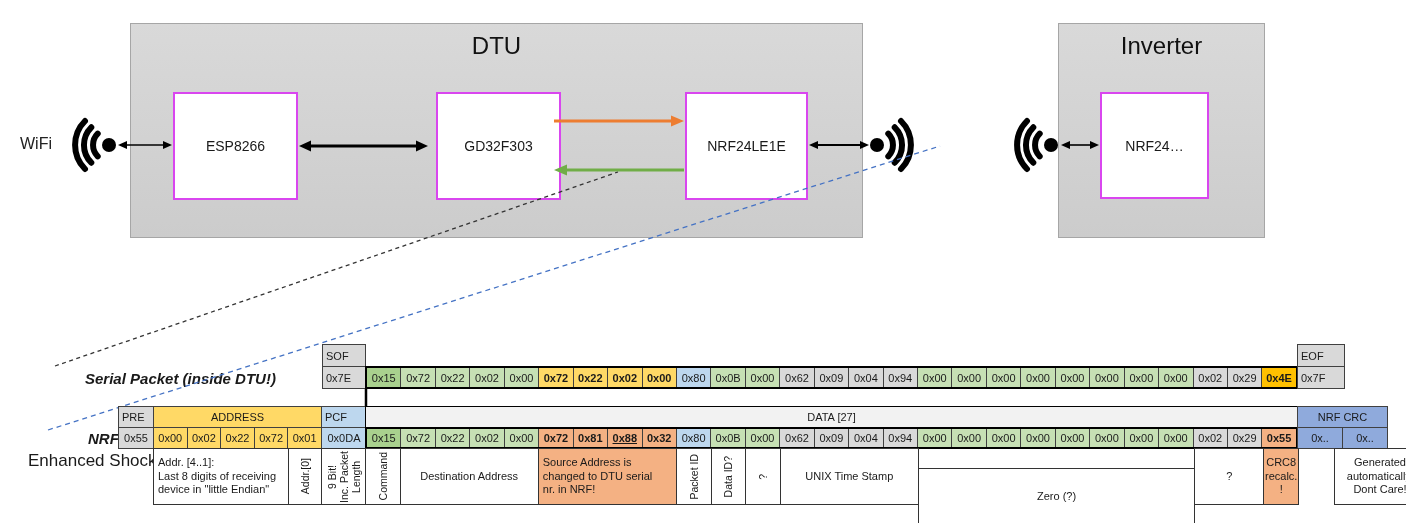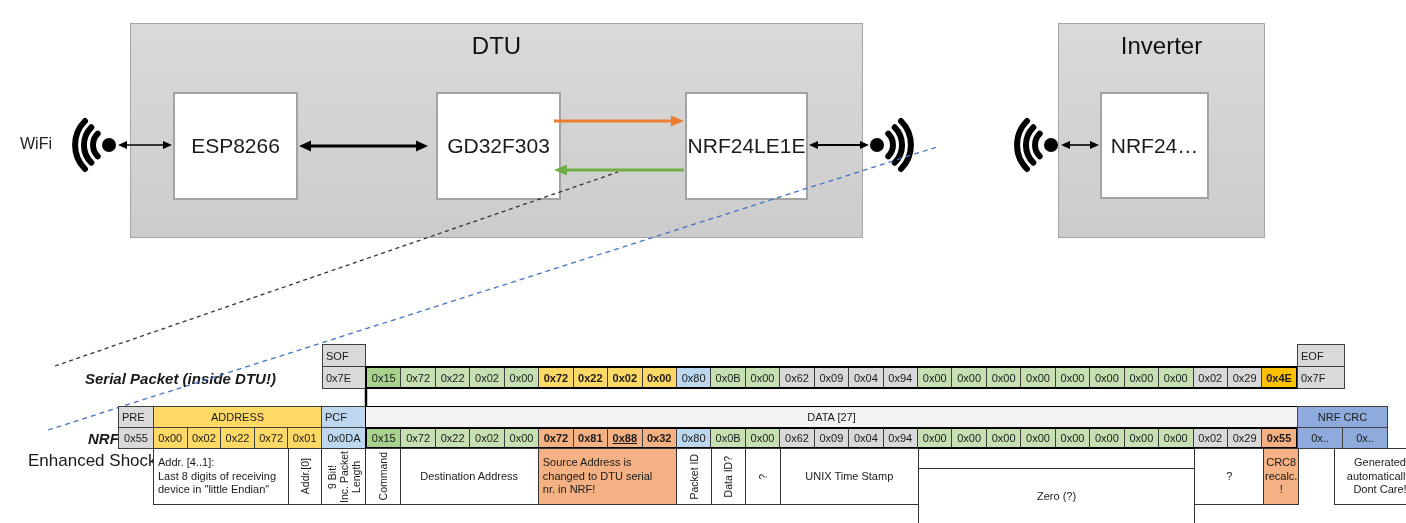--- a/index.html
+++ b/index.html
@@ -1,21 +1,21 @@
 <!DOCTYPE html>
 <html><head>
 <meta charset="utf-8">
 <style>
   html,body{margin:0;padding:0;}
   body{width:1406px;height:523px;position:relative;background:#fff;
        font-family:"Liberation Sans","DejaVu Sans",sans-serif;color:#1a1a1a;overflow:hidden;}
   .panel{position:absolute;box-sizing:border-box;background:linear-gradient(#d9d9d9,#cccccc);border:1px solid #a6a6a6;}
   .panel-title{position:absolute;left:0;right:0;top:8px;text-align:center;font-size:24px;color:#111;}
-  .comp{position:absolute;box-sizing:border-box;background:#fff;border:2px solid #a3a3a3;
-        display:flex;align-items:center;justify-content:center;font-size:21px;}
+  .comp{position:absolute;box-sizing:border-box;background:#fff;border:2px solid #d946ef;
+        display:flex;align-items:center;justify-content:center;font-size:14px;}
   .pkt-label{position:absolute;font-weight:bold;font-style:italic;font-size:15px;white-space:nowrap;}
   .small-label{position:absolute;font-size:17px;white-space:nowrap;}
   .hdr{position:absolute;box-sizing:border-box;border:1px solid #404040;background:#d9d9d9;
        display:flex;align-items:center;font-size:11px;padding-left:3px;z-index:3;}
   .hdr.center{justify-content:center;padding-left:0;}
   .valcell{position:absolute;box-sizing:border-box;border:1px solid #404040;background:#d9d9d9;
        display:flex;align-items:center;justify-content:center;font-size:11px;z-index:3;}
   .byte-row{position:absolute;box-sizing:border-box;display:flex;border:2px solid #000;background:#fff;z-index:3;}
   .byte-row .cell{flex:1 1 0;display:flex;align-items:center;justify-content:center;
        font-size:11px;border-left:1px solid #404040;min-width:0;}

